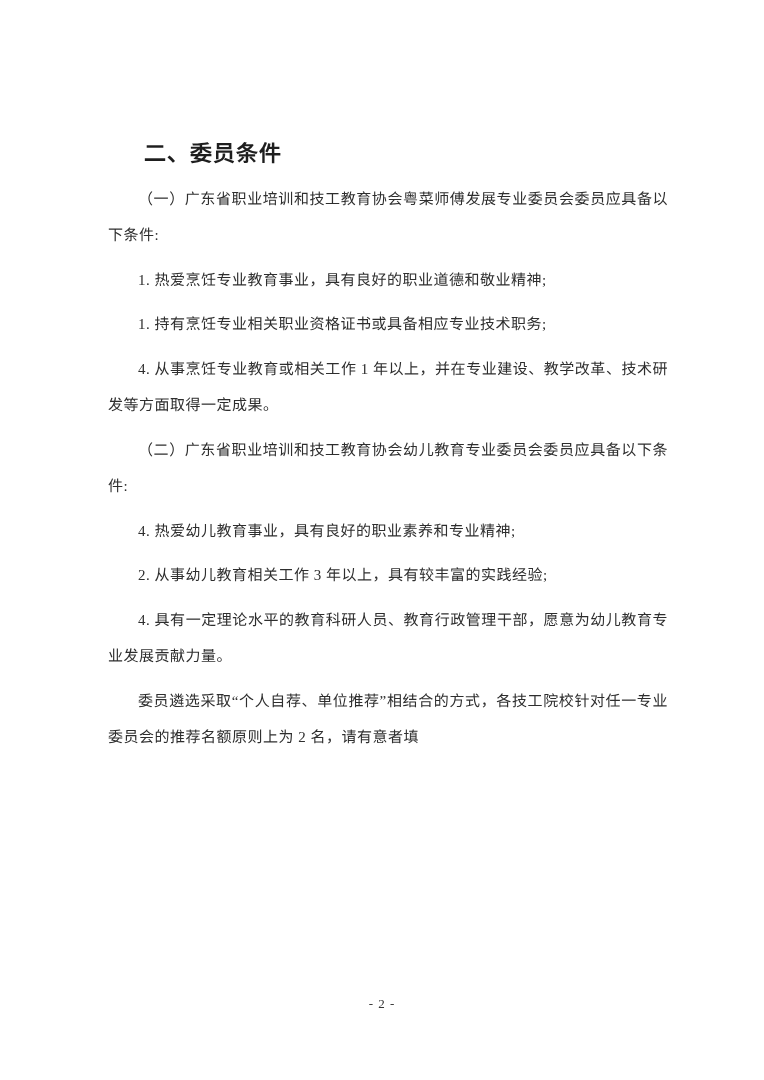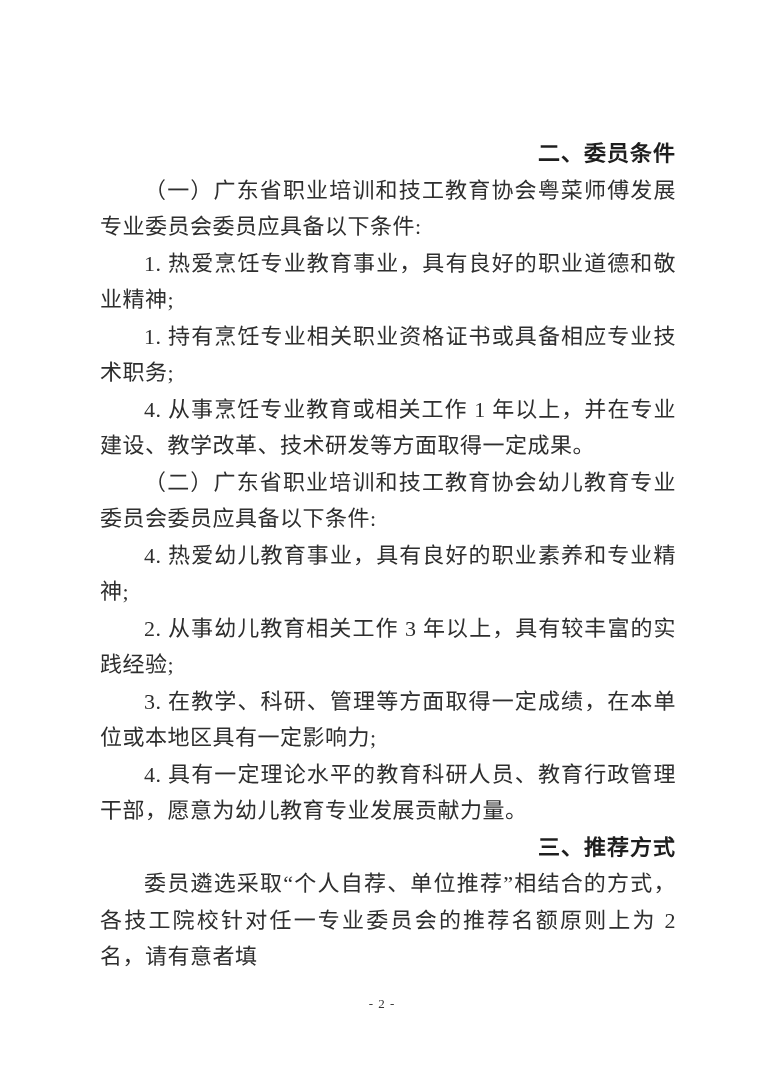--- a/index.html
+++ b/index.html
@@ -16,39 +16,38 @@
     font-family: "Liberation Serif", "DejaVu Serif", serif;
     color: #2e2e2e;
   }
   .content {
     position: absolute;
     left: 100px;
     top: 136px;
     width: 576px;
   }
   .para {
-    margin: 0;
-    font-size: 22px;
+    margin: 8px;
+    font-size: 15px;
     line-height: 36.5px;
     text-align: justify;
     text-justify: inter-ideograph;
     text-indent: 2em;
     letter-spacing: 0.5px;
     color: #2e2e2e;
   }
   .heading {
     margin: 0;
     font-size: 22px;
     line-height: 36.5px;
     text-indent: 2em;
     font-weight: bold;
     font-family: "Liberation Sans", "DejaVu Sans", sans-serif;
     color: #1e1e1e;
     letter-spacing: 1px;
-    text-align: right;
   }
   .pagenum {
     position: absolute;
     left: 0;
     right: 0;
     top: 996px;
     text-align: center;
     font-size: 13px;
     letter-spacing: 1px;
     color: #333333;
@@ -61,19 +60,17 @@
 <div class="page">
   <main class="content">
     <p class="heading">二、委员条件</p>
     <p class="para">（一）广东省职业培训和技工教育协会粤菜师傅发展专业委员会委员应具备以下条件:</p>
     <p class="para">1. 热爱烹饪专业教育事业，具有良好的职业道德和敬业精神;</p>
     <p class="para">1. 持有烹饪专业相关职业资格证书或具备相应专业技术职务;</p>
     <p class="para">4. 从事烹饪专业教育或相关工作 1 年以上，并在专业建设、教学改革、技术研发等方面取得一定成果。</p>
     <p class="para">（二）广东省职业培训和技工教育协会幼儿教育专业委员会委员应具备以下条件:</p>
     <p class="para">4. 热爱幼儿教育事业，具有良好的职业素养和专业精神;</p>
     <p class="para">2. 从事幼儿教育相关工作 3 年以上，具有较丰富的实践经验;</p>
-    <p class="para">3. 在教学、科研、管理等方面取得一定成绩，在本单位或本地区具有一定影响力;</p>
     <p class="para">4. 具有一定理论水平的教育科研人员、教育行政管理干部，愿意为幼儿教育专业发展贡献力量。</p>
-    <p class="heading">三、推荐方式</p>
     <p class="para">委员遴选采取“个人自荐、单位推荐”相结合的方式，各技工院校针对任一专业委员会的推荐名额原则上为 2 名，请有意者填</p>
   </main>
   <footer class="pagenum">- 2 -</footer>
 </div>
 
 </body></html>

